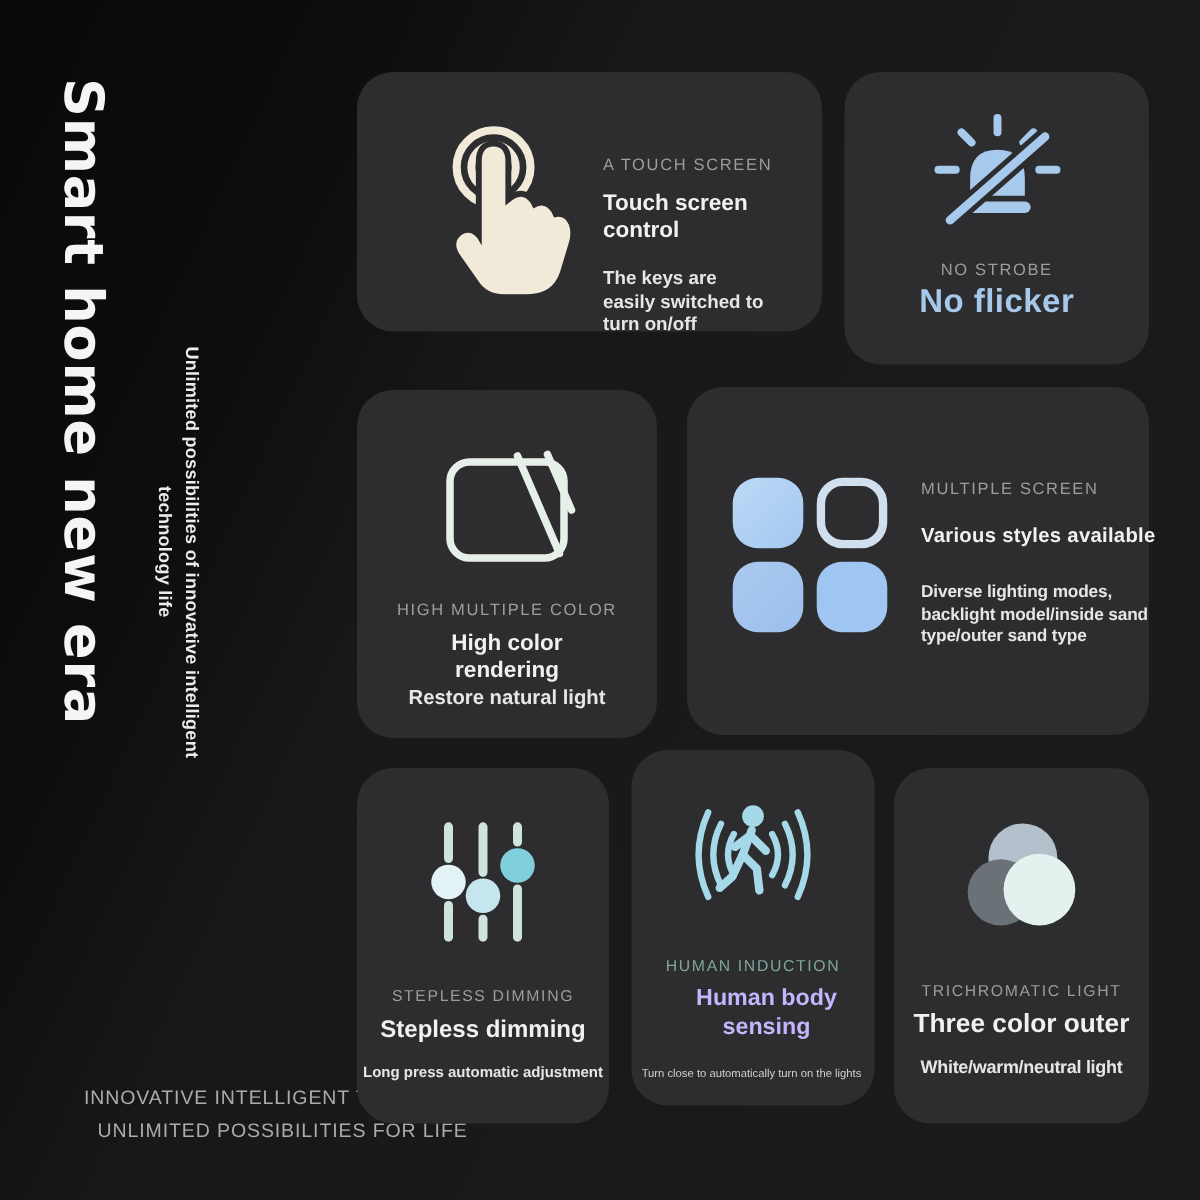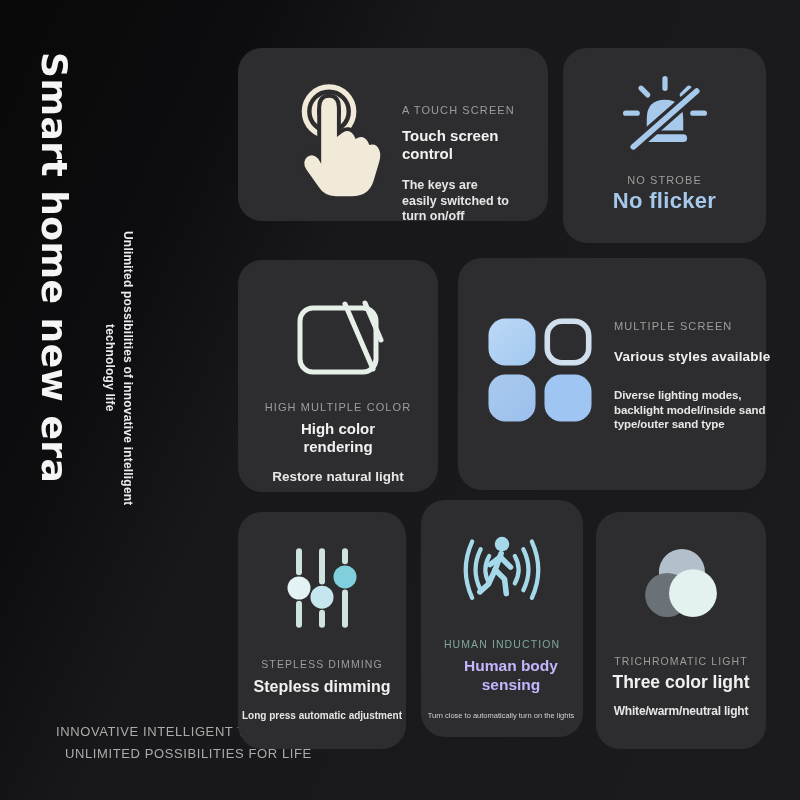--- a/index.html
+++ b/index.html
@@ -40,21 +40,21 @@
 
   .card-flicker{left:563px;top:48px;width:203px;height:195px;padding-top:22px;}
   .card-flicker .icon{width:96px;height:96px;}
   .card-flicker .eyebrow{margin-top:8px;}
   .card-flicker .title{font-size:22px;color:#a6c8ea;margin-top:2px;letter-spacing:.3px;}
 
   .card-display{left:238px;top:260px;width:200px;height:232px;padding-top:36px;}
   .card-display .icon{width:100px;height:88px;}
   .card-display .eyebrow{margin-top:17px;}
   .card-display .title{font-size:15px;width:104px;margin-top:7px;}
-  .card-display .desc{font-size:13.5px;margin-top:13px;text-align:center;}
+  .card-display .desc{font-size:13.5px;margin-top:1px;text-align:center;}
 
   .card-styles{left:458px;top:258px;width:308px;height:232px;display:flex;padding:56px 10px 0 26px;}
   .card-styles .icon{width:112px;height:112px;}
   .card-styles .col{margin-left:18px;padding-top:6px;}
   .card-styles .title{font-size:13.5px;margin-top:17px;white-space:nowrap;letter-spacing:.2px;}
   .card-styles .desc{font-size:11.5px;margin-top:23px;white-space:pre-line;letter-spacing:-.1px;}
 
   .card-dim{left:238px;top:512px;width:168px;height:237px;padding-top:30px;}
   .card-dim .icon{width:92px;height:92px;}
   .card-dim .eyebrow{margin-top:24px;font-size:10.5px;}
@@ -211,17 +211,17 @@
 
   <section class="card card-tri center">
     <span class="icon">
       <svg viewBox="0 0 100 95" width="92" height="90">
         <circle cx="51" cy="29" r="25" fill="#b3bfca"></circle>
         <circle cx="35" cy="54" r="24" fill="#6a7177"></circle>
         <circle cx="63" cy="52" r="26" fill="#e3f1ef"></circle>
       </svg>
     </span>
     <div class="eyebrow">TRICHROMATIC LIGHT</div>
-    <h3 class="title">Three color light</h3>
+    <h3 class="title">Three color outer</h3>
     <p class="desc">White/warm/neutral light</p>
   </section>
 
 </div>
 
 </body></html>

